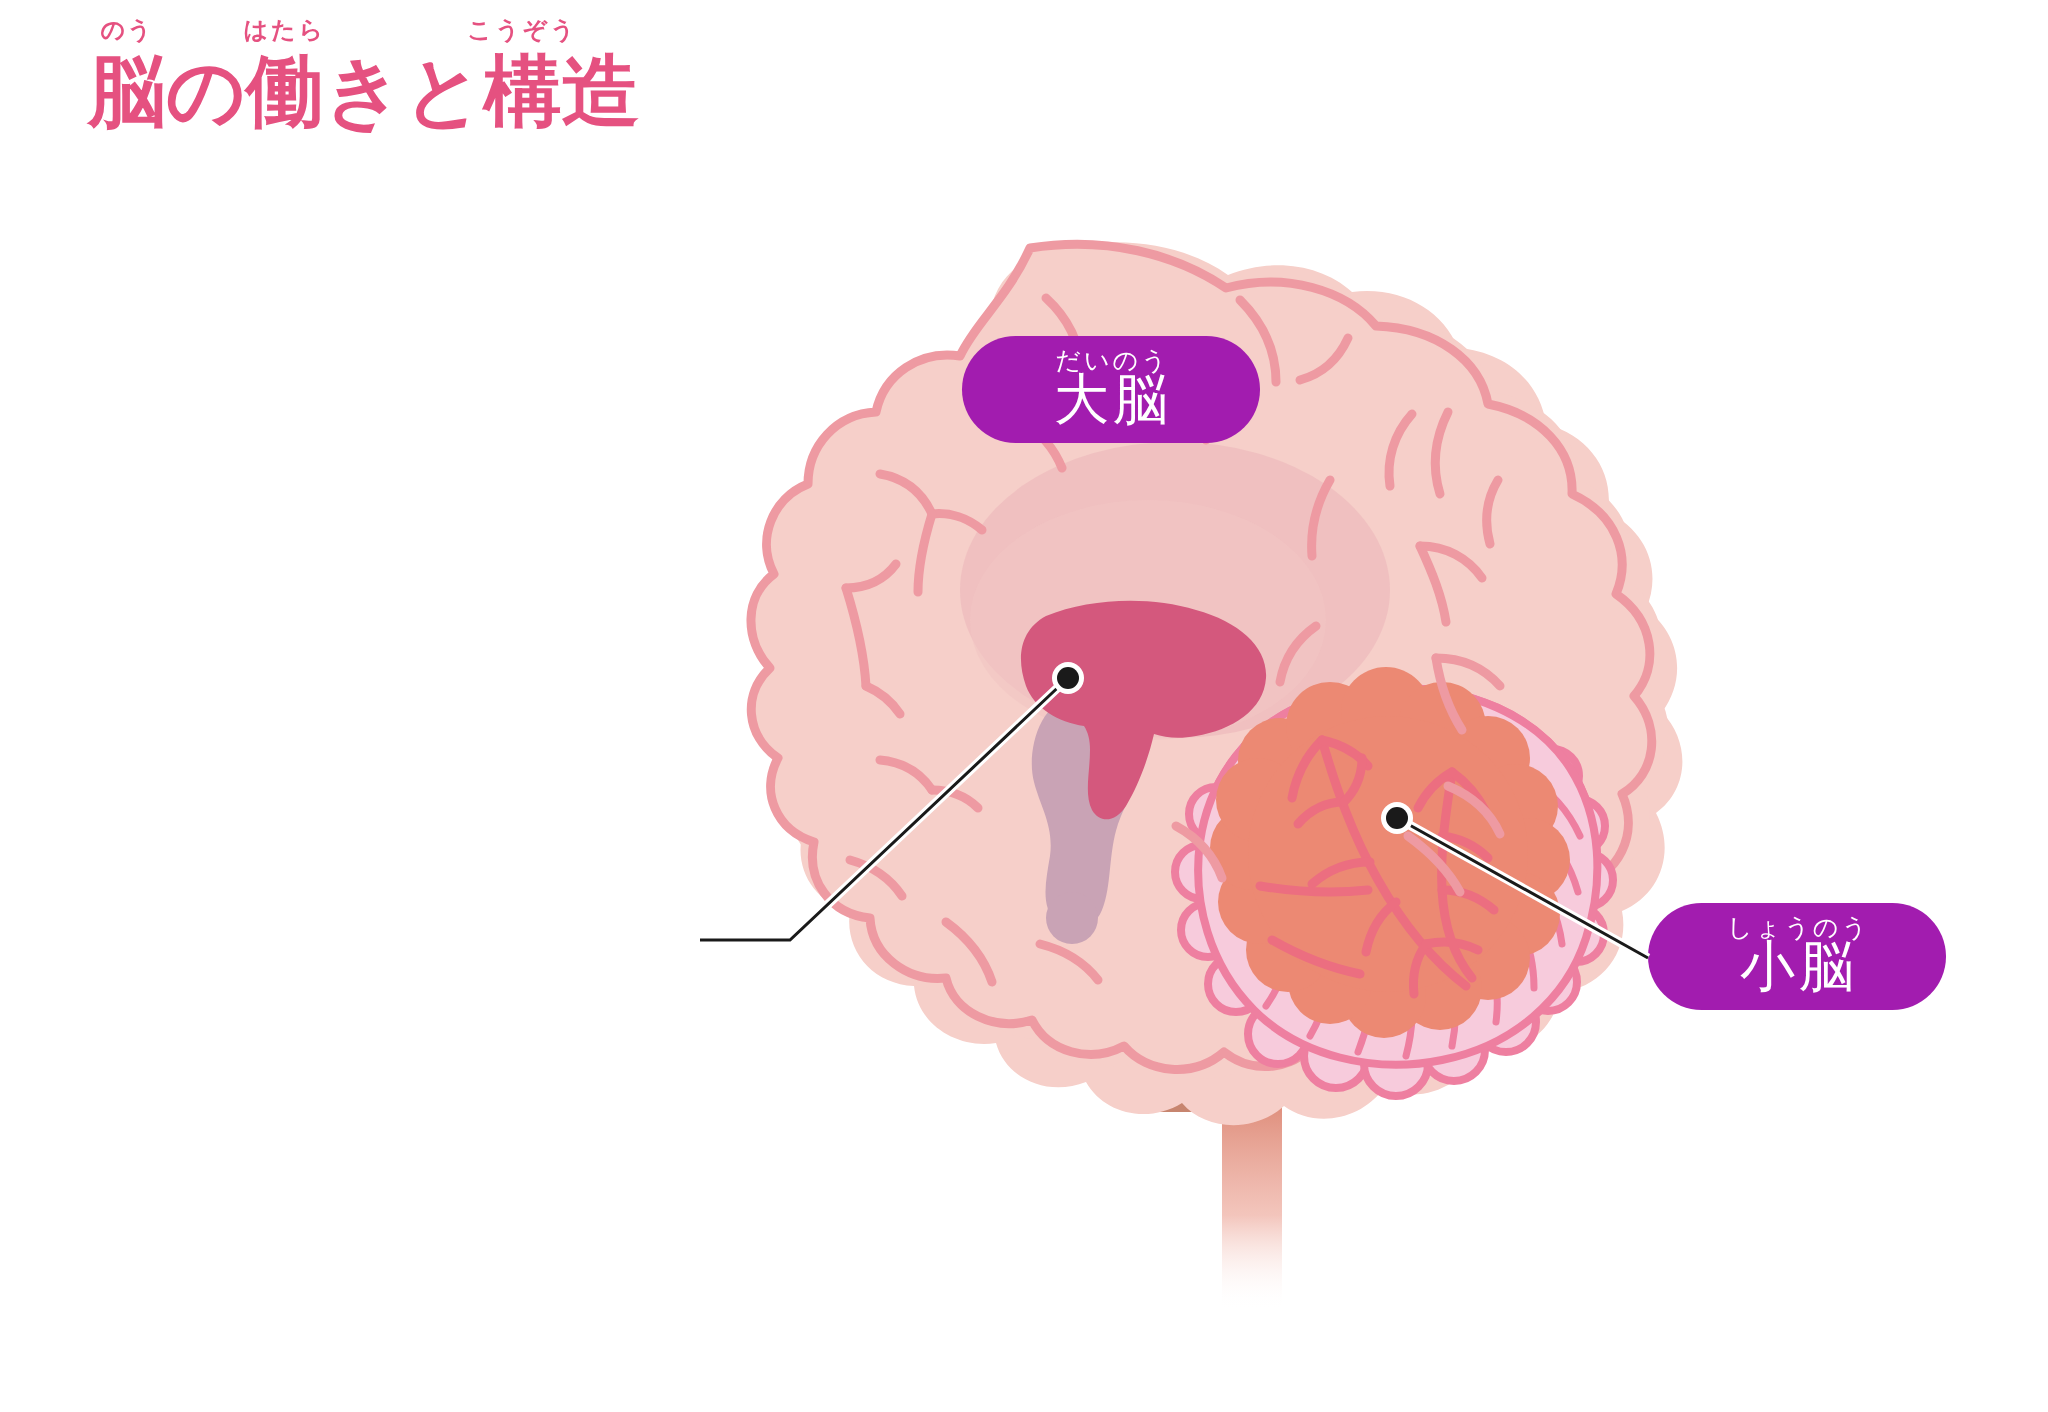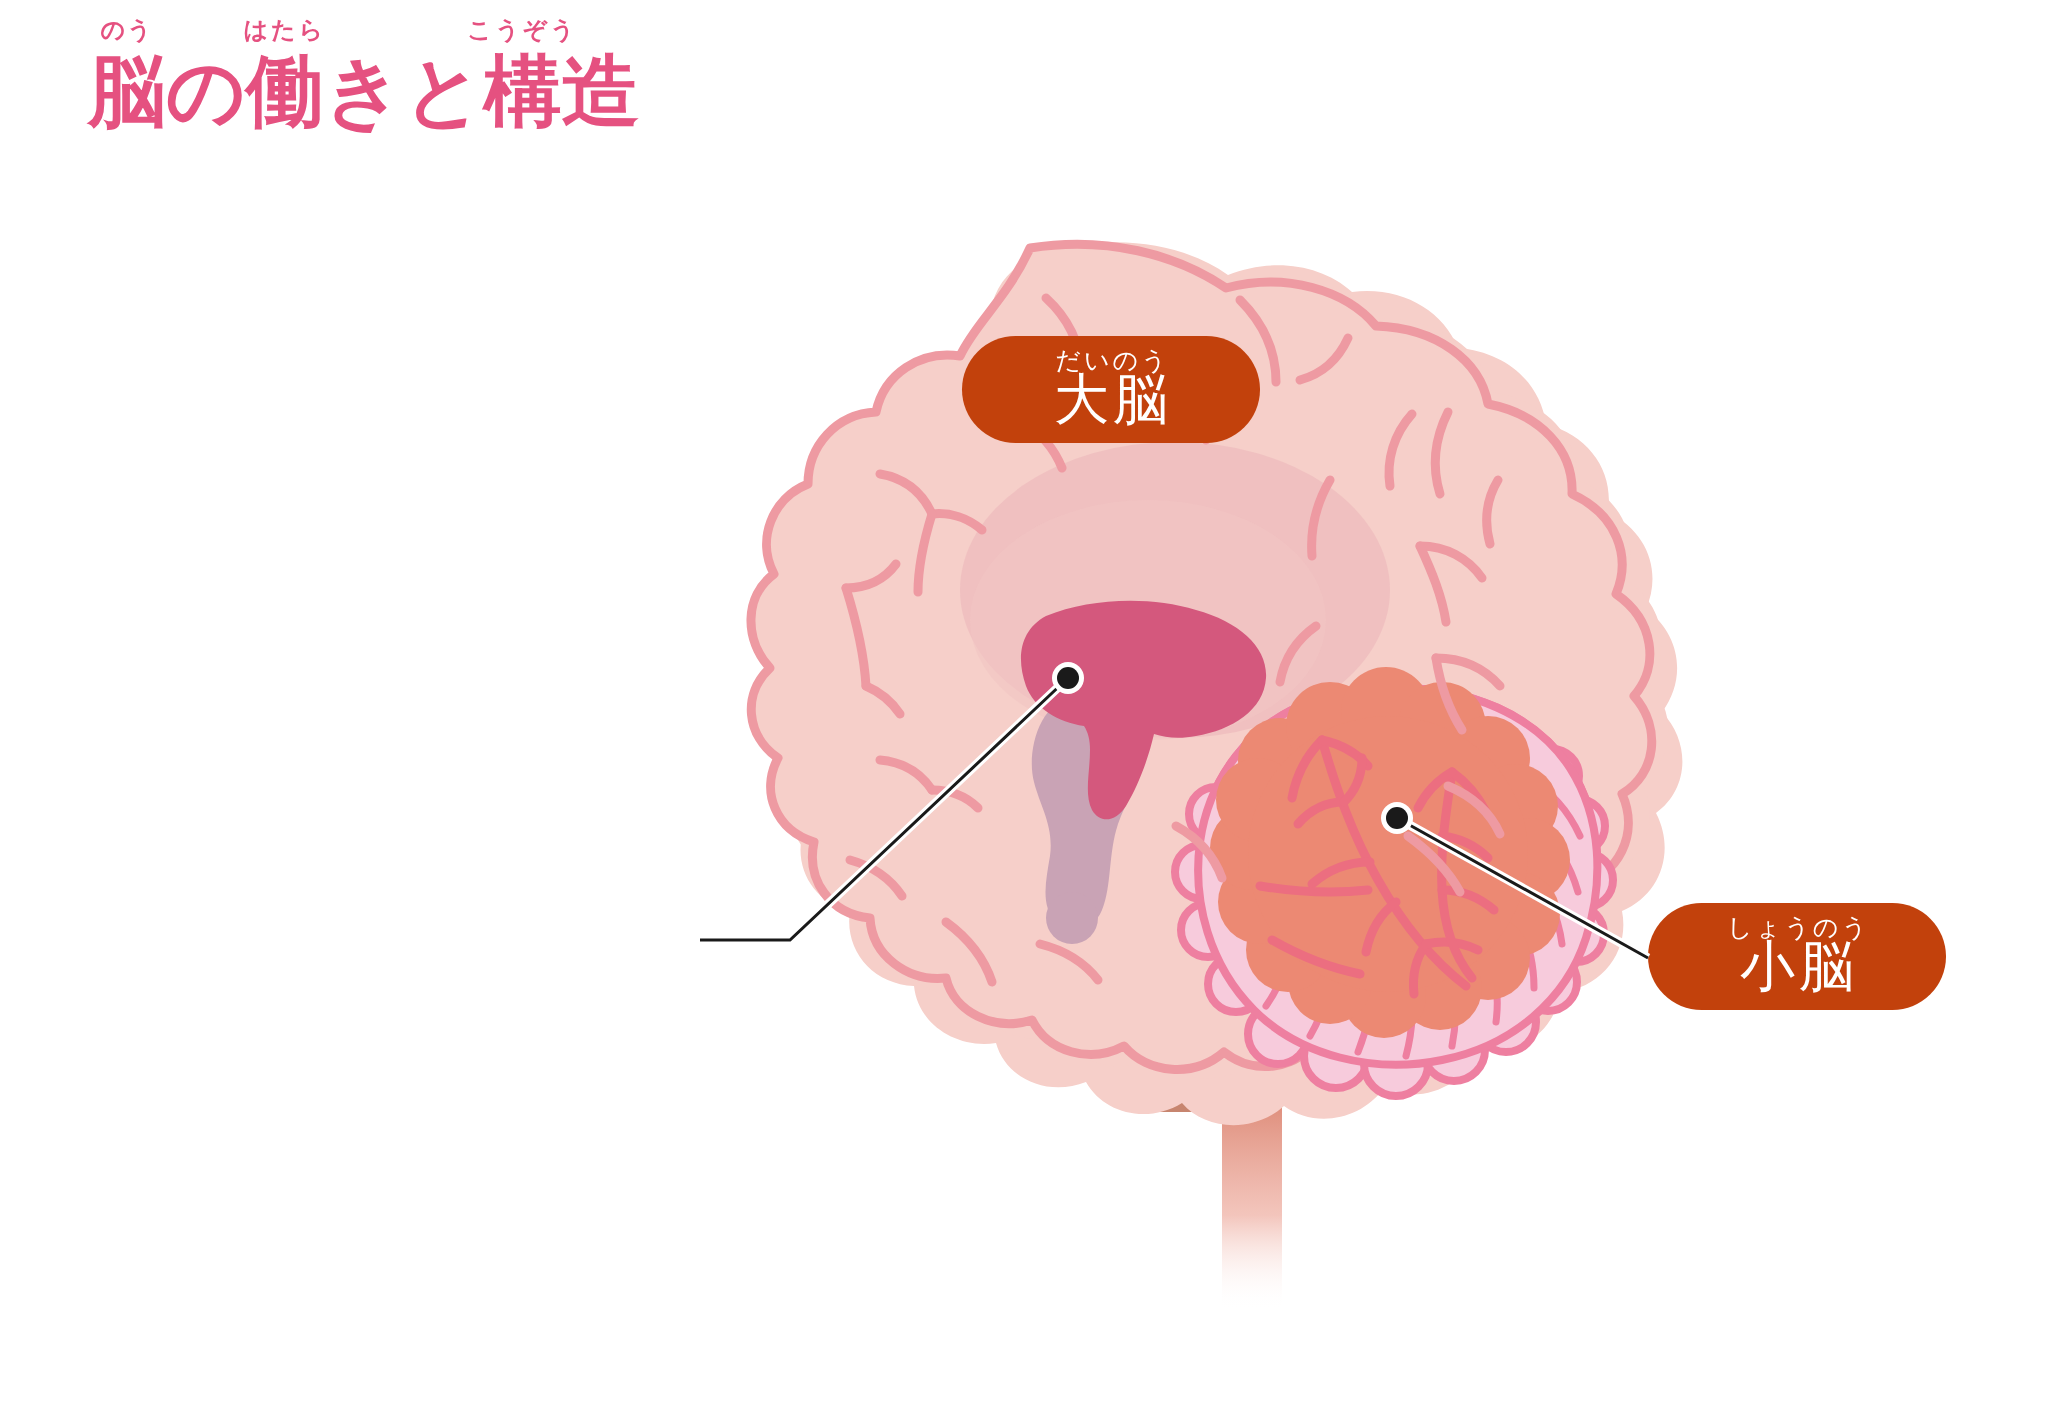--- a/index.html
+++ b/index.html
@@ -49,21 +49,21 @@
     line-height: 1;
     color: #E55180;
     letter-spacing: 2px;
     white-space: nowrap;
   }
   .tchar.rb2 .ruby { letter-spacing: 3px; font-family: Liberation Serif, serif; }
 
   
   .badge {
     position: absolute;
-    background: #c2410c;
+    background: #a21caf;
     border-radius: 999px;
     display: flex;
     flex-direction: column;
     align-items: center;
     justify-content: center;
     box-sizing: border-box;
     z-index: 40;
   }
   .badge .b-ruby {
     color: #ffffff;

